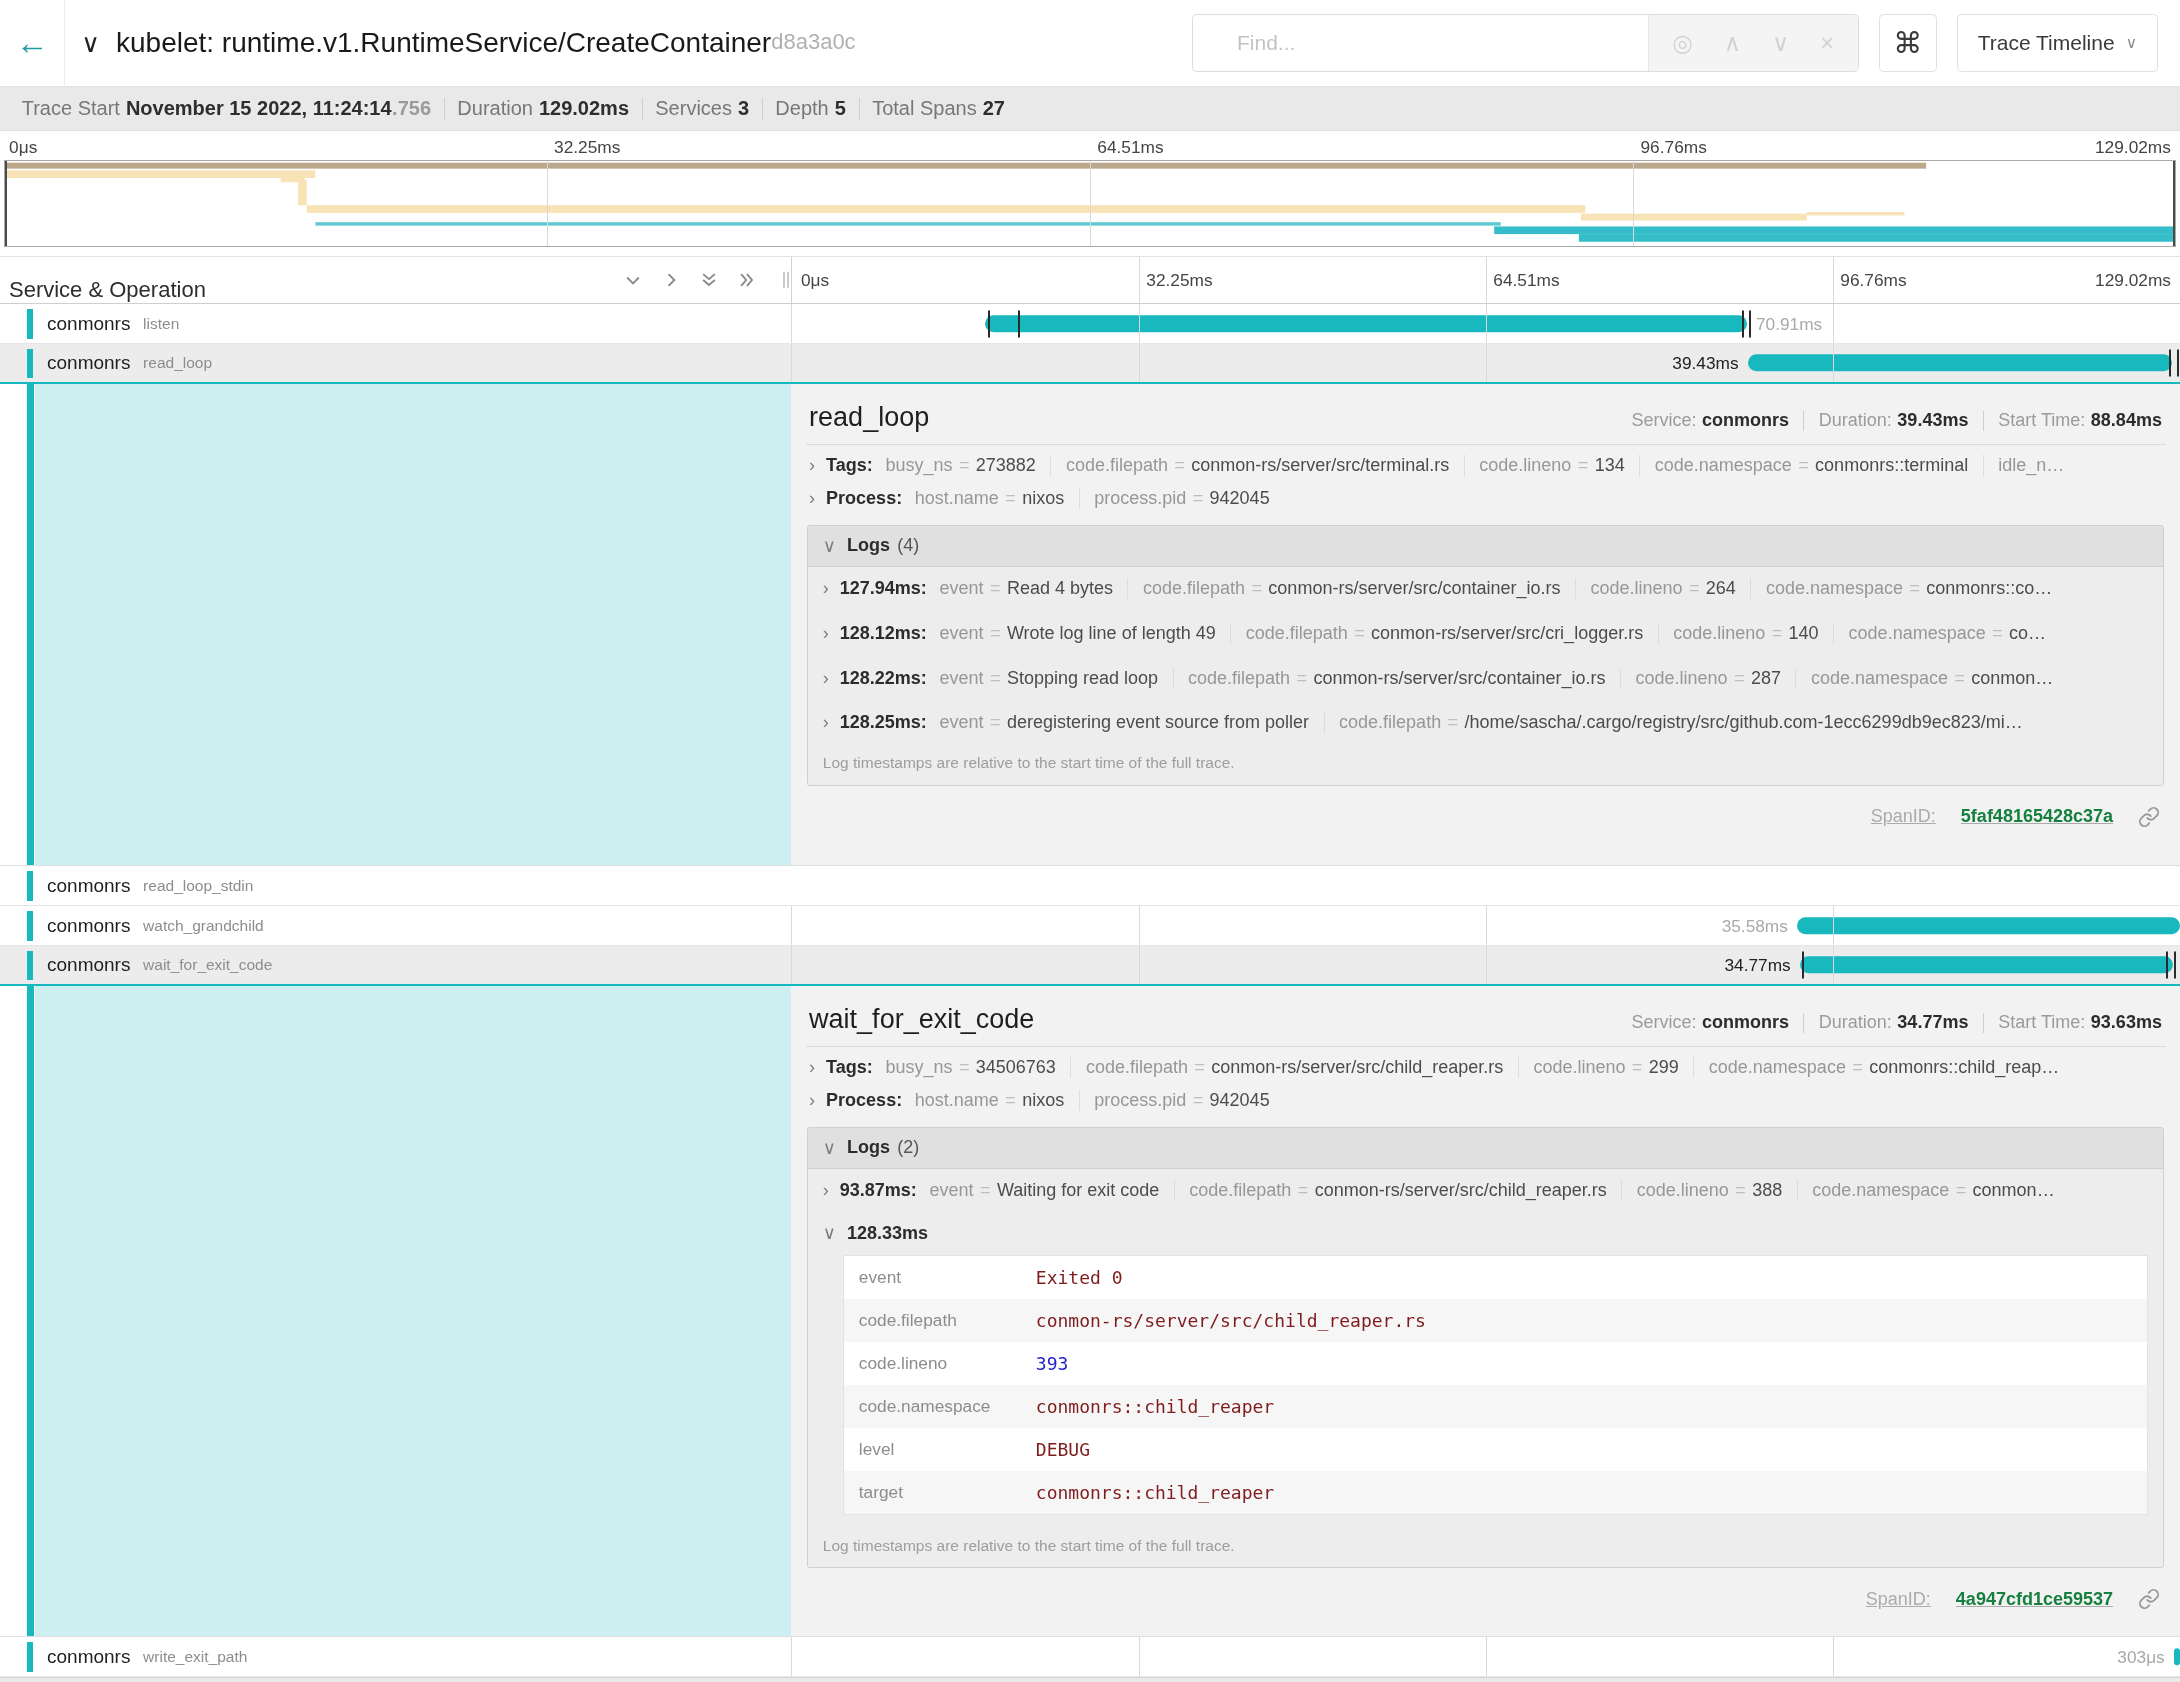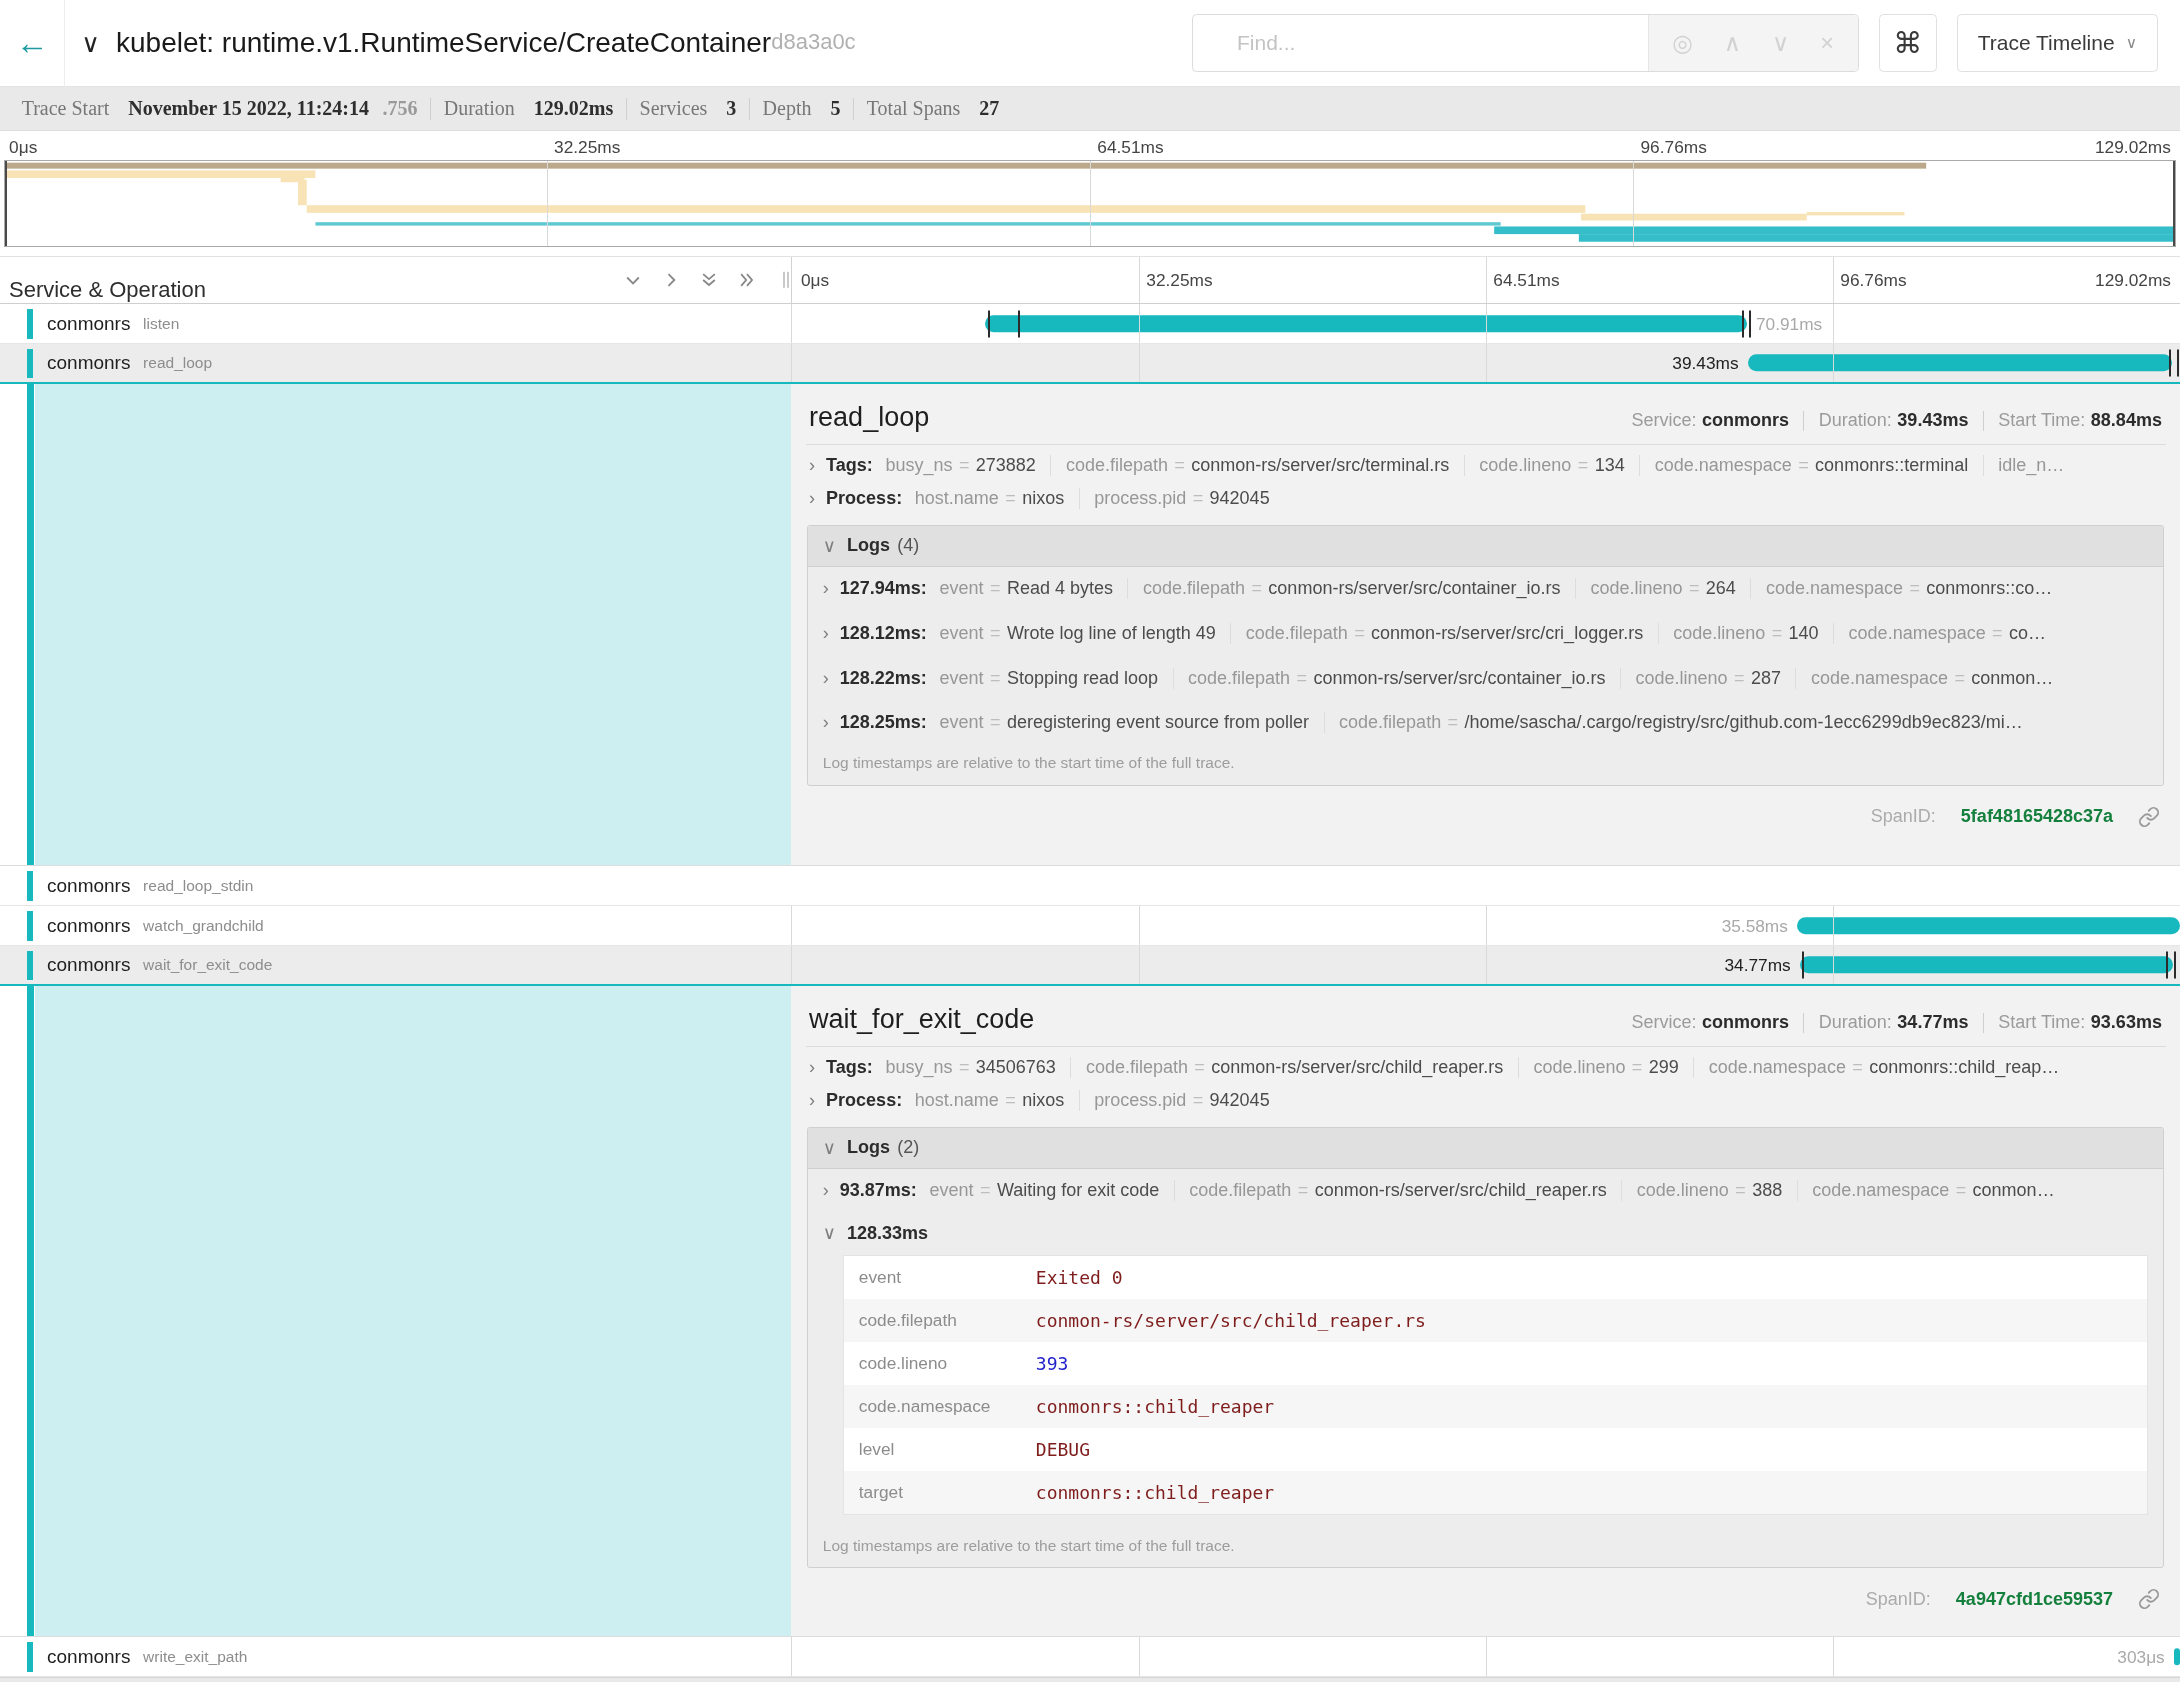--- a/index.html
+++ b/index.html
@@ -23,21 +23,21 @@
   .find-tools span { cursor:pointer; }
   .icon-btn { width:58px; height:58px; display:flex; align-items:center; justify-content:center; border:0.9px solid #e0e0e0;
               border-radius:4.5px; background:#fff; font-size:29px; color:#3a3a3a; cursor:pointer; }
   .view-btn { height:58px; display:flex; align-items:center; gap:11px; padding:0 20px; border:0.9px solid #e0e0e0;
               border-radius:4.5px; background:#fff; font-size:21px; color:#3a3a3a; cursor:pointer; }
   .view-btn .chev { font-size:15.5px; color:#888; }
 
   
   .summary-bar { display:flex; align-items:center; height:44px; background:#e9e9e9; border-bottom:0.9px solid #ddd;
                  padding:0 9px; font-size:20px; color:#777; }
-  .summary-item { display:flex; align-items:flex-end; gap:19px; padding:0 12.7px;font-family:Liberation Serif, serif; }
+  .summary-item { display:flex; align-items:flex-end; gap:6px; padding:0 12.7px; }
   .summary-item b { color:#2e2e2e; }
   .summary-item .frac { color:#9a9a9a; font-weight:bold; margin-left:-5.5px; }
   .summary-sep { width:0.9px; height:22px; background:#cfcfcf; }
 
   
   .minimap { position:relative; padding:5.5px 3.6px 9px 3.6px; background:#fff; border-bottom:0.9px solid #e2e2e2; }
   .mm-ticks { position:relative; height:23.6px; font-size:17.3px; color:#444; }
   .mm-ticks span { position:absolute; top:0; }
   .mm-canvas { position:relative; height:87px; border:0.9px solid #a9a9a9; background:#fff; cursor:crosshair; }
   .mm-canvas svg { display:block; width:100%; height:100%; }
@@ -96,21 +96,21 @@
   .log-ts { font-weight:bold; color:#2c2c2c; margin-right:12.7px; white-space:nowrap; }
   .logs-footer { padding:9px 14.5px 12.7px 14.5px; font-size:15.5px; color:#9d9d9d; }
   .log-sub { display:flex; align-items:center; padding:9px 14.5px 3.6px 14.5px; font-size:18px; }
   .kv-table { margin:7.3px 14.5px 12.7px 35px; background:#fff; border:0.9px solid #e3e3e3; }
   .kv-tr { display:flex; align-items:center; padding:11px 14.5px; font-size:17.3px; }
   .kv-tr:nth-child(even) { background:#f6f6f6; }
   .kv-tr .tk { width:177px; color:#8c8c8c; flex-shrink:0; }
   .kv-tr .tv { font-family:"DejaVu Sans Mono", monospace; font-size:18px; }
   .tv.teal { color:#7f1d1d; }
   .tv.blue { color:#2222cc; }
-  .spanid-row { display:flex; justify-content:flex-end; align-items:center; padding:11px 5.5px 14.5px 5.5px; font-size:18px; color:#ababab; }
+  .spanid-row { display:flex; justify-content:flex-end; align-items:center; padding:11px 5.5px 14.5px 5.5px; font-size:18px; color:#ababab;text-decoration:underline; }
   .spanid-row b { color:#15803d; font-weight:bold; margin:0 25px; }
   .link-icon { cursor:pointer; }
 
   .bottom-sliver { height:4.5px; background:#e9e9e9; border-top:0.9px solid #d6d6d6; }
   i { font-style:normal; }
 </style>
 </head>
 <body>
 
 <div class="app">

